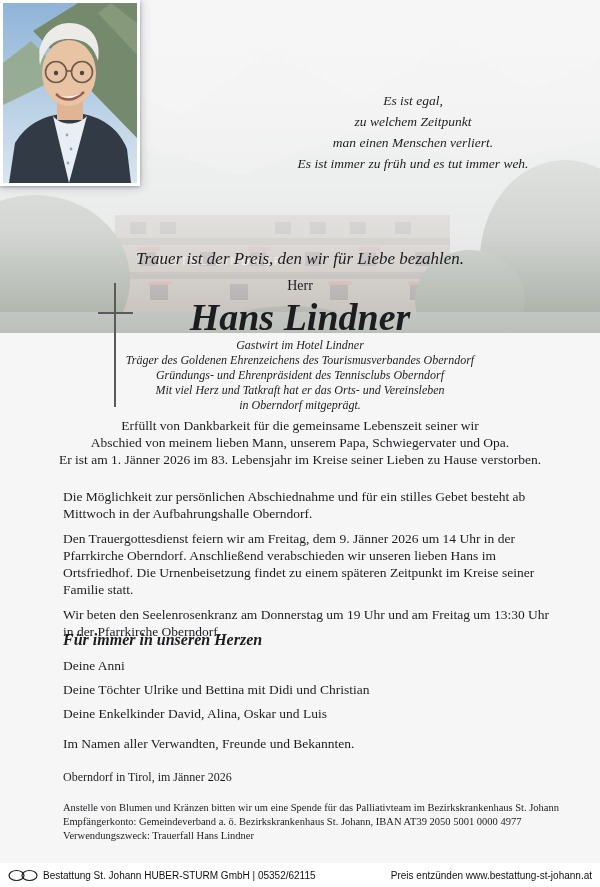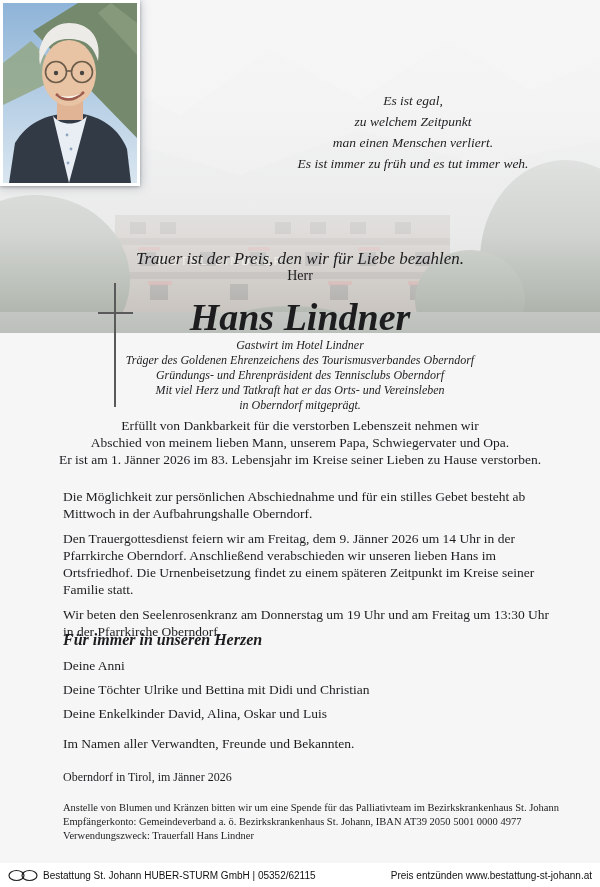--- a/index.html
+++ b/index.html
@@ -16,21 +16,21 @@
   .photo-frame{
     left:46; top:42; width:134px; height:180px; background:#fff; padding:3px;
     box-shadow:0 0 10px rgba(60,70,90,.35), 0 1px 3px rgba(0,0,0,.25);
   }
   .photo-frame svg{display:block;}
   
   .poem{left:285px; top:90px; width:256px; text-align:center;
         font-style:italic; font-size:13.5px; line-height:21px;}
   
   .epigraph{top:249px; font-style:italic; font-size:17px;}
-  .salutation{top:268px; font-size:14px;}
+  .salutation{top:278px; font-size:14px;}
   .deceased-name{top:296px; font-size:38px; font-weight:bold; font-style:italic; line-height:42px;}
   .titles{top:338px; font-style:italic; font-size:12px; line-height:15px;}
   
   .cross-v{left:114px; top:283px; width:2px; height:124px; background:#5a5a5a;}
   .cross-h{left:98px; top:312px; width:35px; height:2px; background:#5a5a5a;}
   
   .announcement{top:417px; font-size:13.5px; line-height:17px;}
   
   .paragraphs{left:63px; top:488px; width:487px; font-size:13.5px; line-height:17px;}
   .paragraphs p{margin:0 0 8px 0;}
@@ -167,21 +167,21 @@
 
   <div class="abs centered titles">
     <div>Gastwirt im Hotel Lindner</div>
     <div>Träger des Goldenen Ehrenzeichens des Tourismusverbandes Oberndorf</div>
     <div>Gründungs- und Ehrenpräsident des Tennisclubs Oberndorf</div>
     <div>Mit viel Herz und Tatkraft hat er das Orts- und Vereinsleben</div>
     <div>in Oberndorf mitgeprägt.</div>
   </div>
 
   <div class="abs centered announcement">
-    <div>Erfüllt von Dankbarkeit für die verstorben Lebenszeit nehmen wir</div>
+    <div>Erfüllt von Dankbarkeit für die gemeinsame Lebenszeit seiner wir</div>
     <div>Abschied von meinem lieben Mann, unserem Papa, Schwiegervater und Opa.</div>
     <div>Er ist am 1. Jänner 2026 im 83. Lebensjahr im Kreise seiner Lieben zu Hause verstorben.</div>
   </div>
 
   <div class="abs paragraphs">
     <p>Die Möglichkeit zur persönlichen Abschiednahme und für ein stilles Gebet besteht ab Mittwoch in der Aufbahrungshalle Oberndorf.</p>
     <p>Den Trauergottesdienst feiern wir am Freitag, dem 9. Jänner 2026 um 14 Uhr in der Pfarrkirche Oberndorf. Anschließend verabschieden wir unseren lieben Hans im Ortsfriedhof. Die Urnenbeisetzung findet zu einem späteren Zeitpunkt im Kreise seiner Familie statt.</p>
     <p>Wir beten den Seelenrosenkranz am Donnerstag um 19 Uhr und am Freitag um 13:30 Uhr in der Pfarrkirche Oberndorf.</p>
   </div>
 

